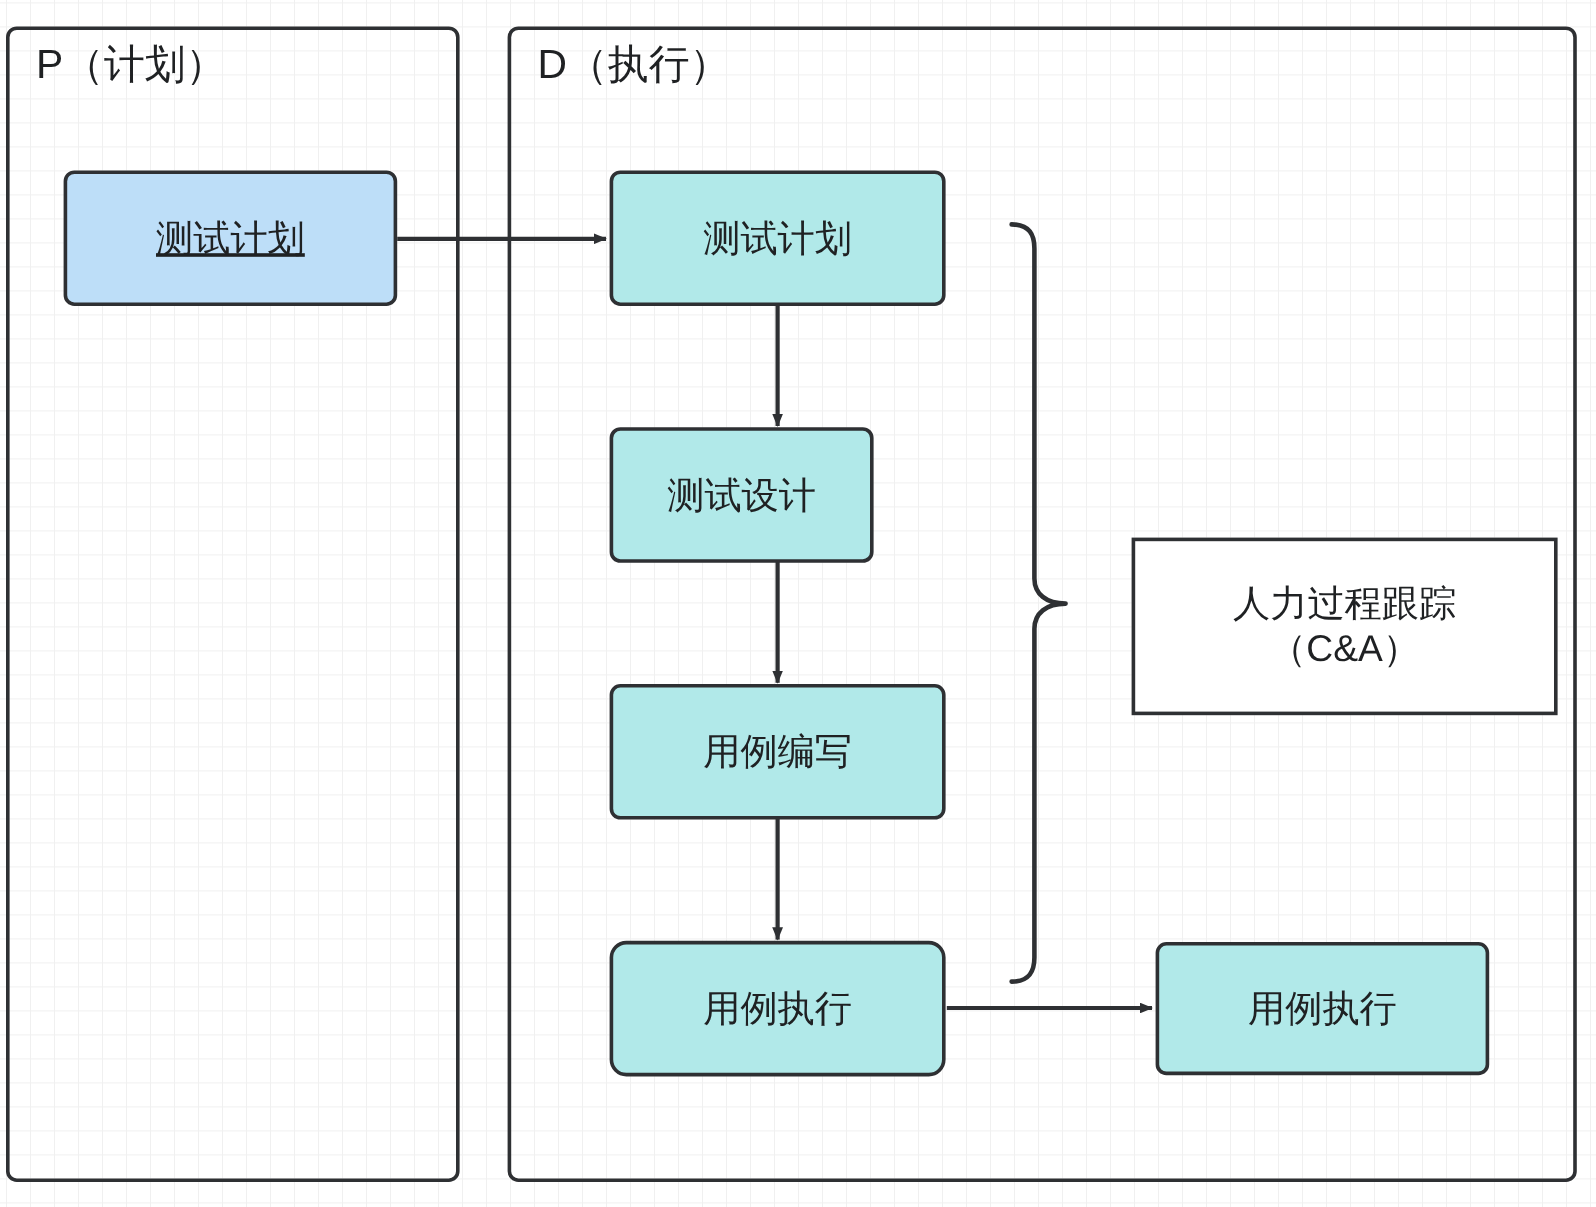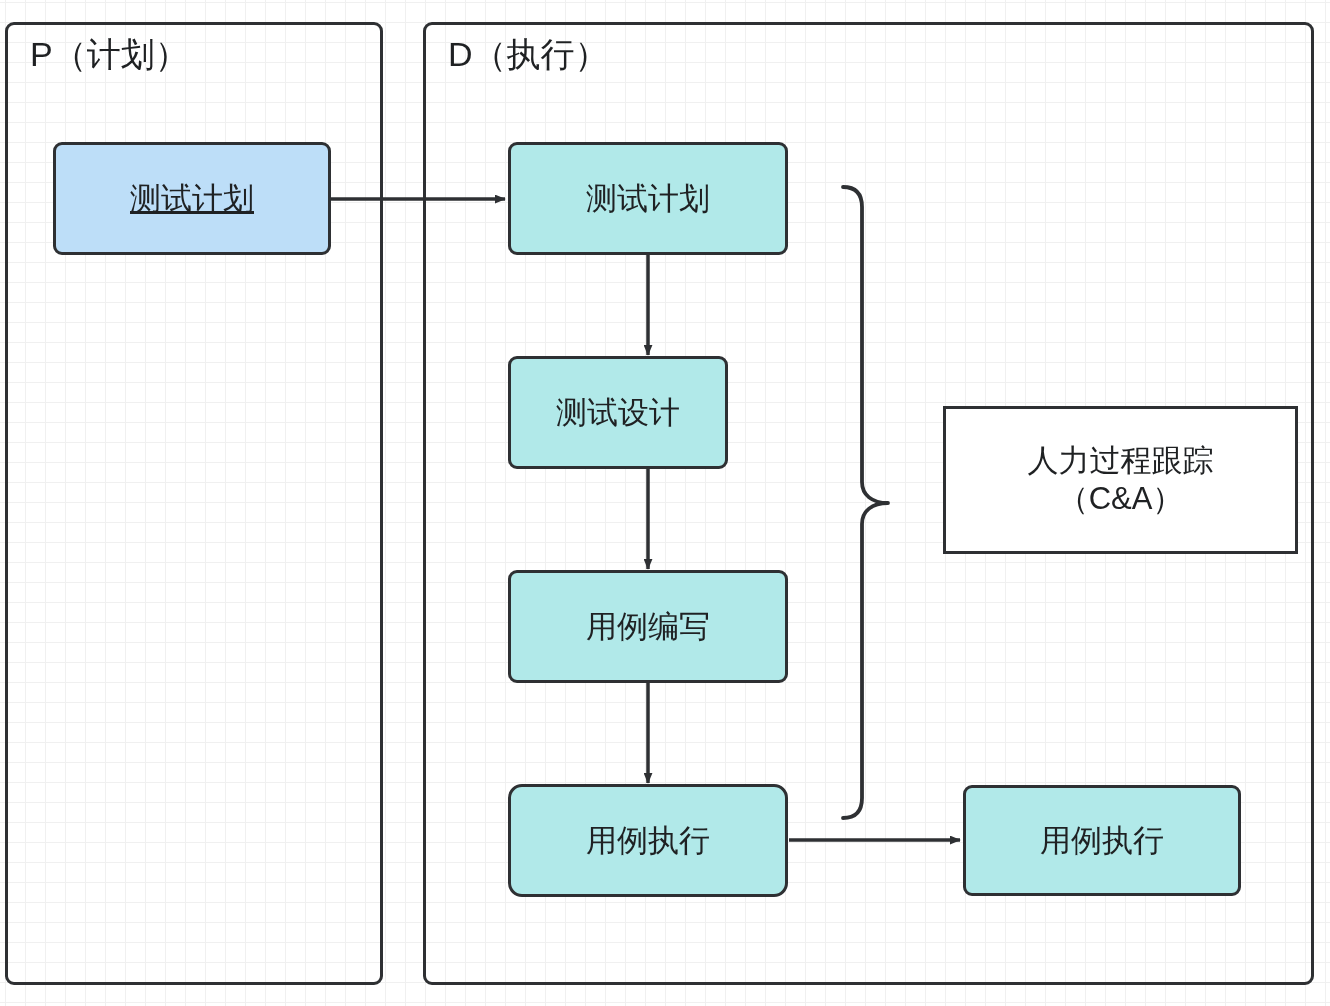--- a/index.html
+++ b/index.html
@@ -127,18 +127,18 @@
   </div>
 
   <div class="node teal" style="left:508px; top:784px; width:280px; height:113px;border-radius:14px;">
     <span>用例执行</span>
   </div>
 
   <div class="node teal" style="left:963px; top:785px; width:278px; height:111px;">
     <span>用例执行</span>
   </div>
 
-  <div class="node plain" style="left:943px; top:406px; width:355px; height:148px; flex-direction:column;">
+  <div class="node plain" style="left:943px; top:448px; width:355px; height:148px; flex-direction:column;">
     <span>人力过程跟踪</span>
     <span>（C&amp;A）</span>
   </div>
 
 </div>
 
 </body></html>

